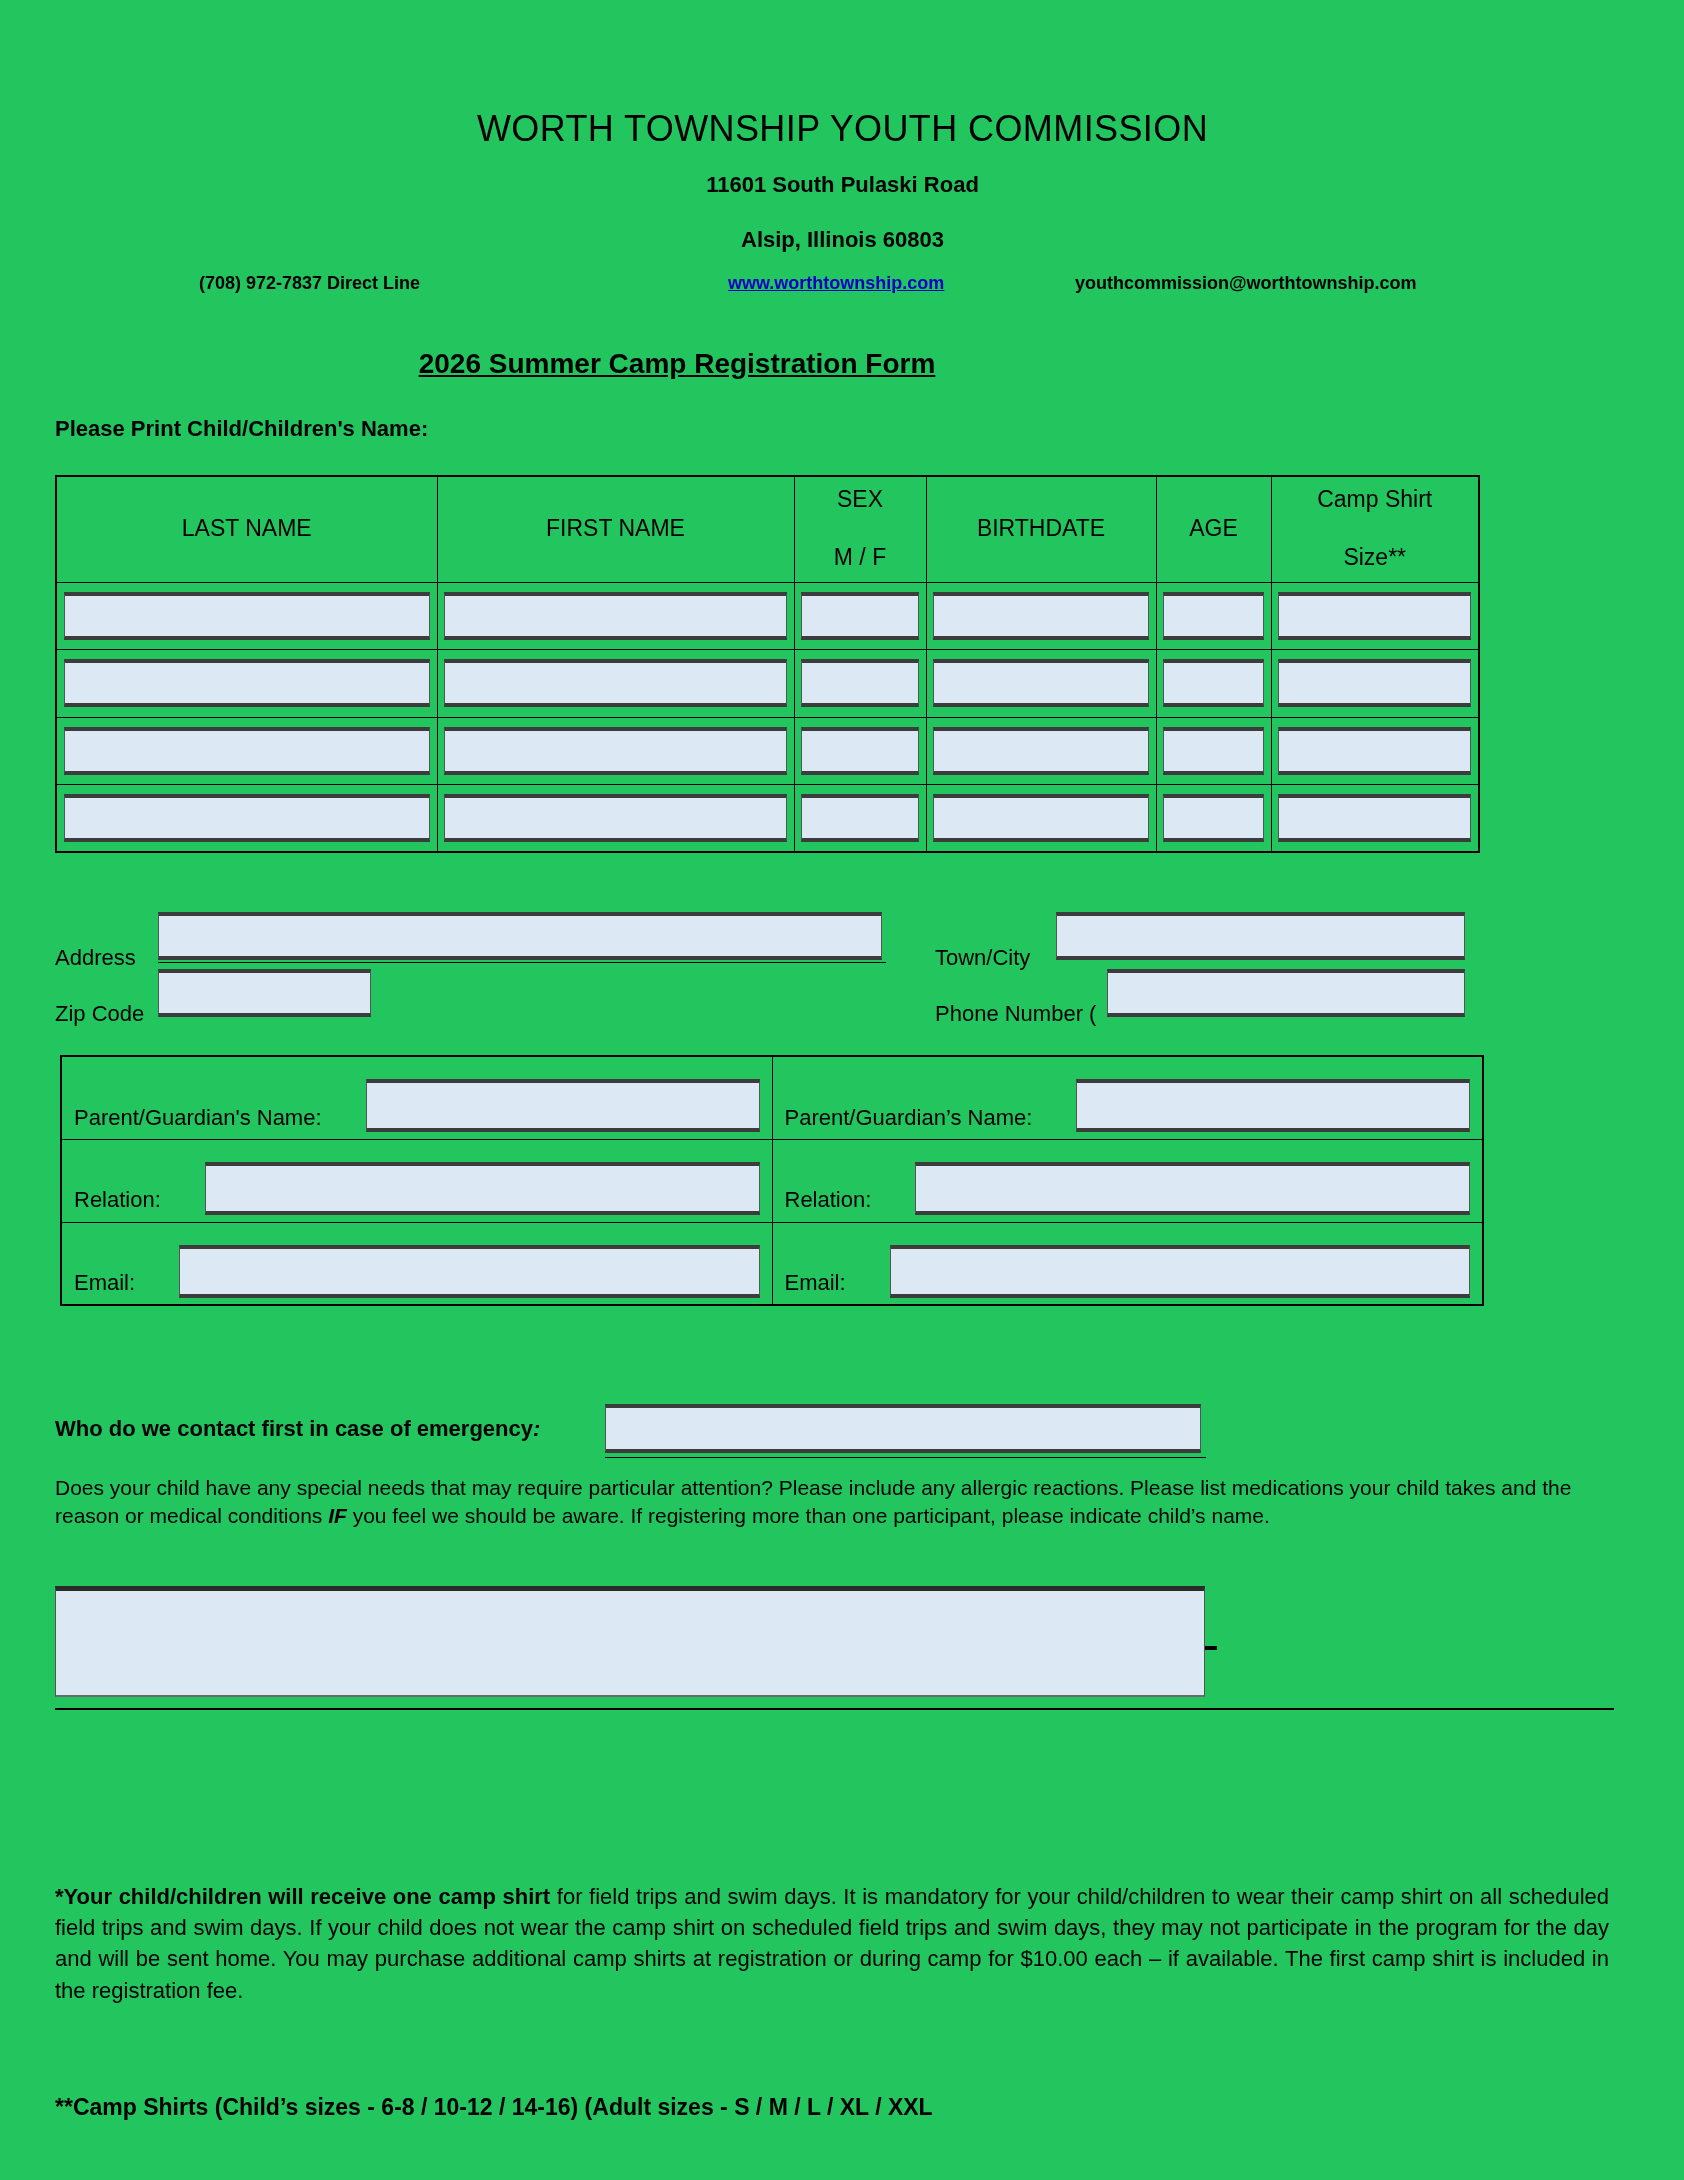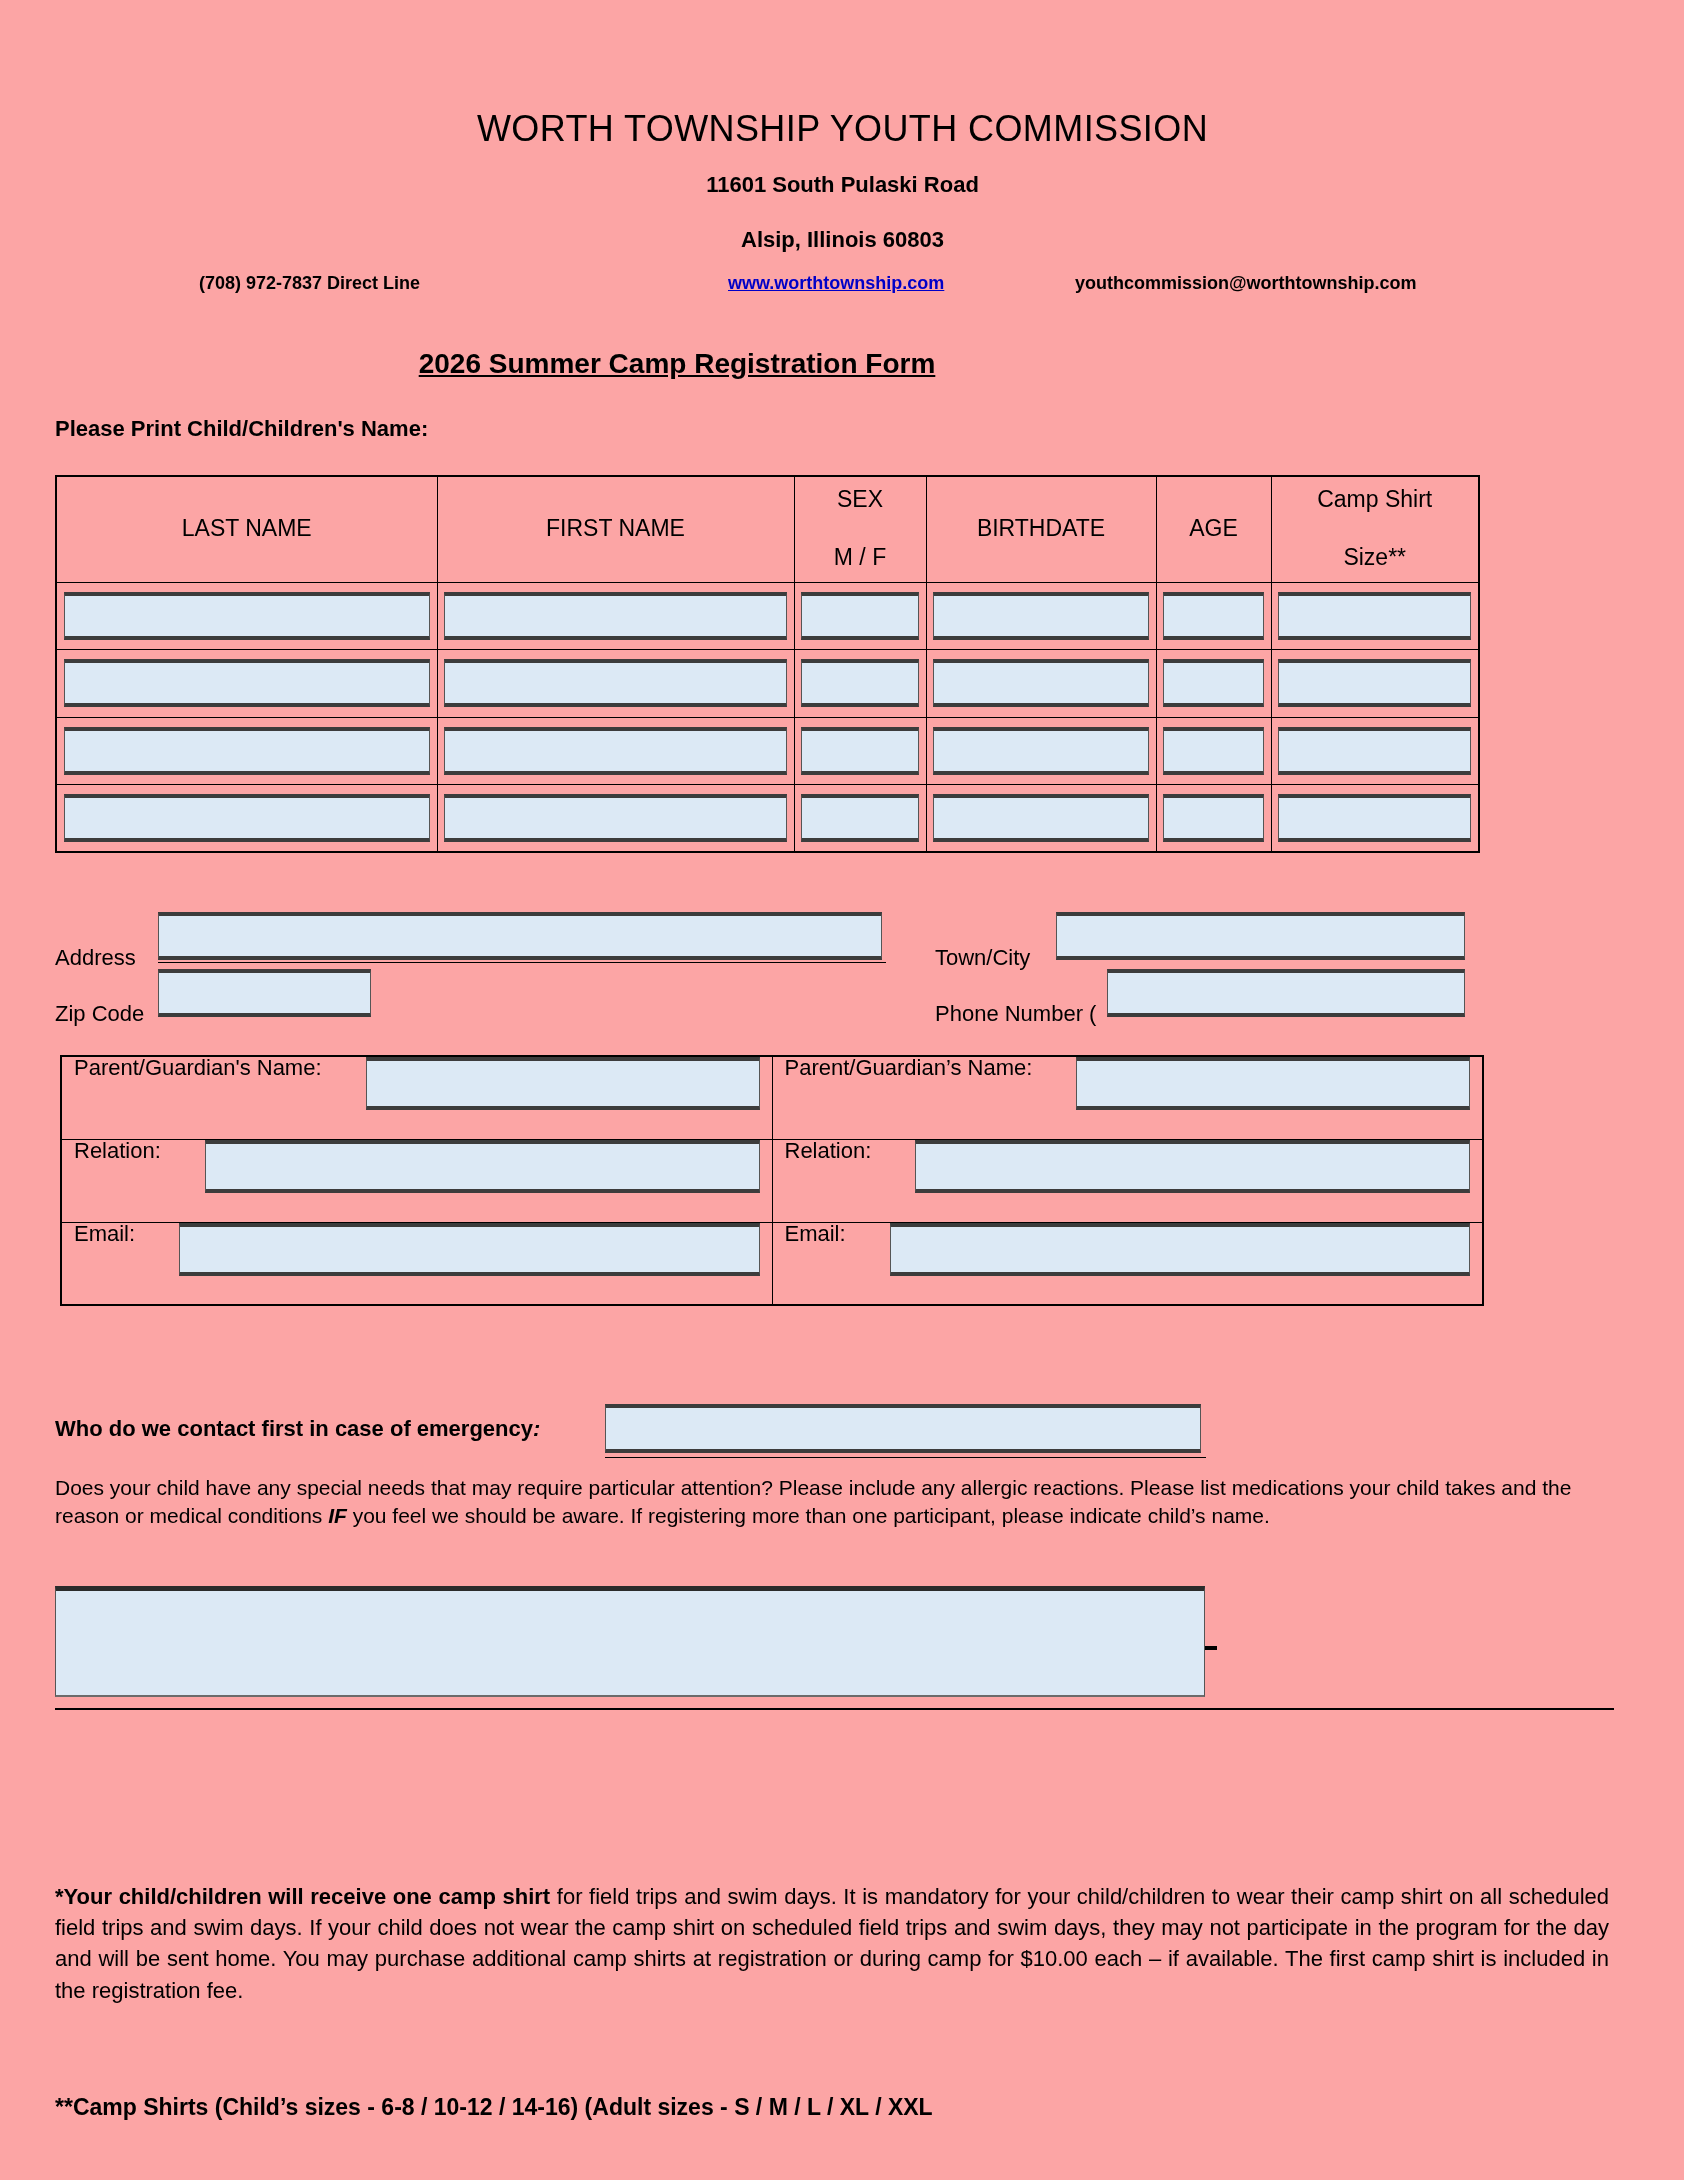--- a/index.html
+++ b/index.html
@@ -12,21 +12,21 @@
     height: 2181px;
     font-family: "Liberation Sans", sans-serif;
     color: #000000;
     position: relative;
     overflow: hidden;
   }
   .page {
     position: relative;
     width: 1685px;
     height: 2181px;
-    background: #fca5a5;
+    background: #22c55e;
   }
 
   
   .org-title {
     text-align: center;
     font-size: 36px;
     font-weight: 400;
     letter-spacing: 0.4px;
     margin: 0;
     padding-top: 109px;
@@ -164,21 +164,21 @@
   }
   .pg-table td {
     border: 1.7px solid #000;
     height: 75px;
     padding: 0 12px;
     vertical-align: bottom;
     position: relative;
   }
   .pg-cell-inner {
     display: flex;
-    align-items: flex-start;
+    align-items: flex-end;
     height: 75px;
     padding-bottom: 6.8px;
     gap: 44px;
   }
   .pg-label {
     font-size: 22px;
     white-space: nowrap;
     line-height: 1;
     padding-bottom: 3.4px;
   }

